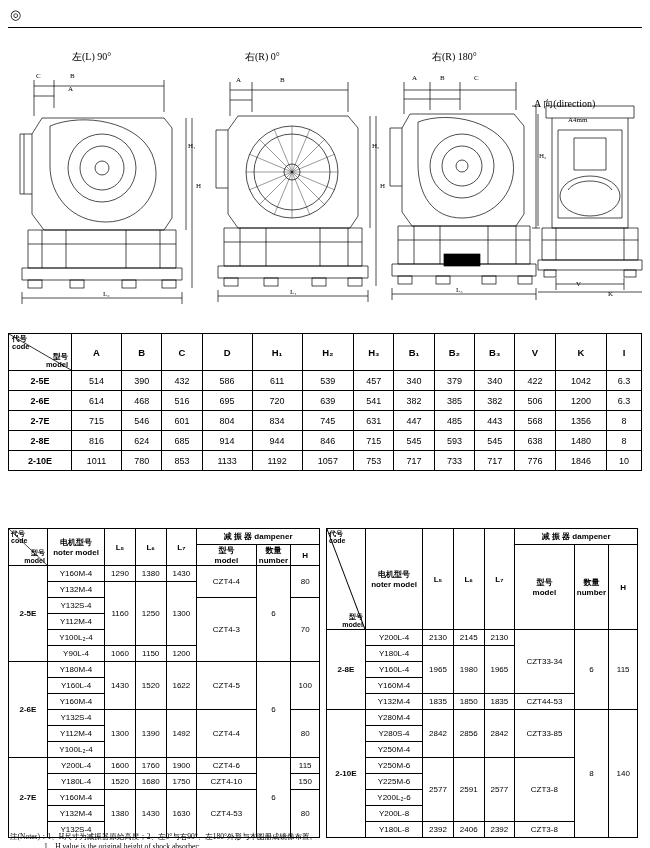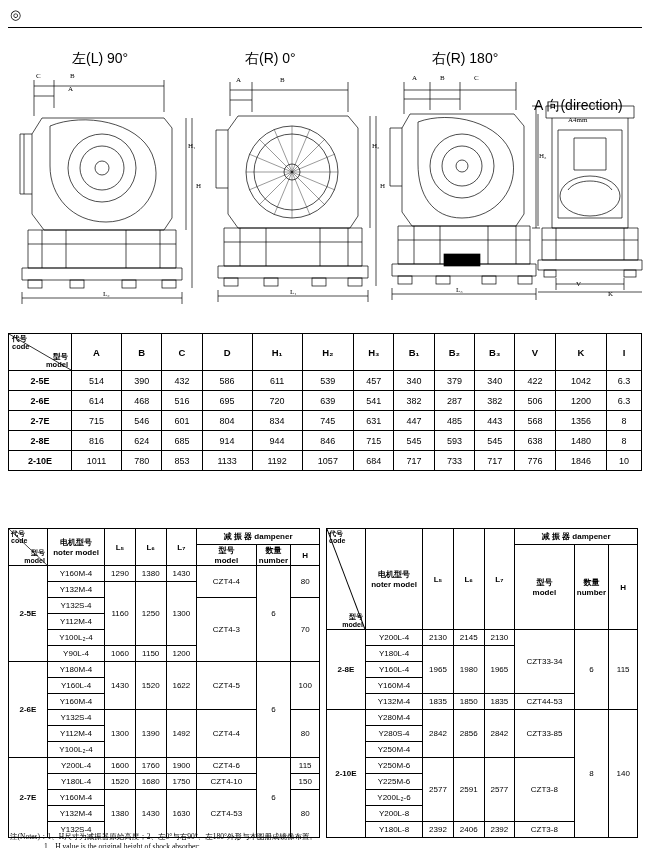--- a/index.html
+++ b/index.html
@@ -26,21 +26,21 @@
   }
   .rule{
     height:1px;background:#000;margin:2px 8px 0 8px;
   }
 
   
   .drawings{
     position:relative;height:300px;margin:4px 8px 0 8px;
   }
   .view-label{
-    position:absolute;font-size:14px;font-family:Liberation Sans, sans-serif;
+    position:absolute;font-size:10px;font-family:Liberation Serif, serif;
     white-space:nowrap;
   }
   .dwg{
     position:absolute;
   }
   .mini-dim{
     position:absolute;font-size:7px;font-family:"Liberation Serif",serif;
   }
 
   
@@ -303,21 +303,21 @@
       <tr>
         <td class="modelcell">2-6E</td>
         <td>614</td>
         <td>468</td>
         <td>516</td>
         <td>695</td>
         <td>720</td>
         <td>639</td>
         <td>541</td>
         <td>382</td>
-        <td>287</td>
+        <td>385</td>
         <td>382</td>
         <td>506</td>
         <td>1200</td>
         <td>6.3</td>
       </tr>
       <tr>
         <td class="modelcell">2-7E</td>
         <td>715</td>
         <td>546</td>
         <td>601</td>
@@ -349,21 +349,21 @@
         <td>8</td>
       </tr>
       <tr>
         <td class="modelcell">2-10E</td>
         <td>1011</td>
         <td>780</td>
         <td>853</td>
         <td>1133</td>
         <td>1192</td>
         <td>1057</td>
-        <td>684</td>
+        <td>753</td>
         <td>717</td>
         <td>733</td>
         <td>717</td>
         <td>776</td>
         <td>1846</td>
         <td>10</td>
       </tr>
     </tbody>
   </table>
 

